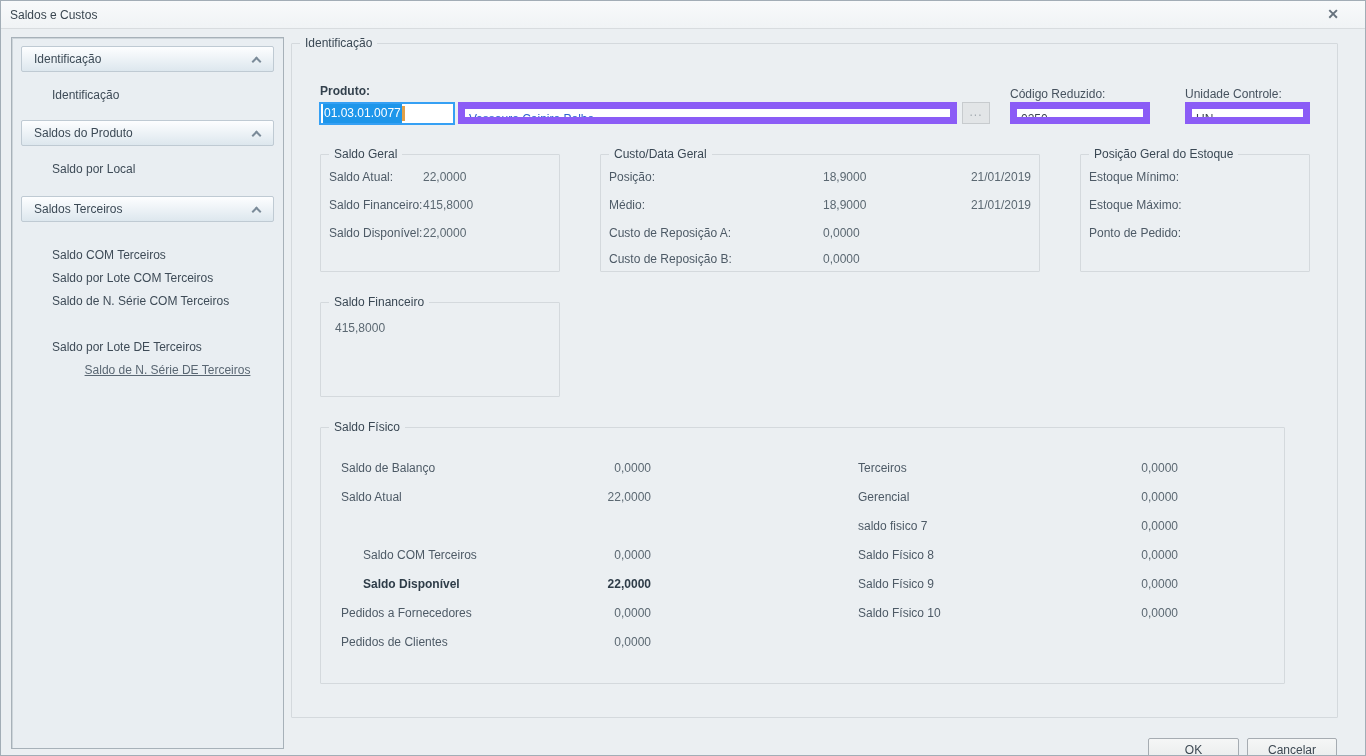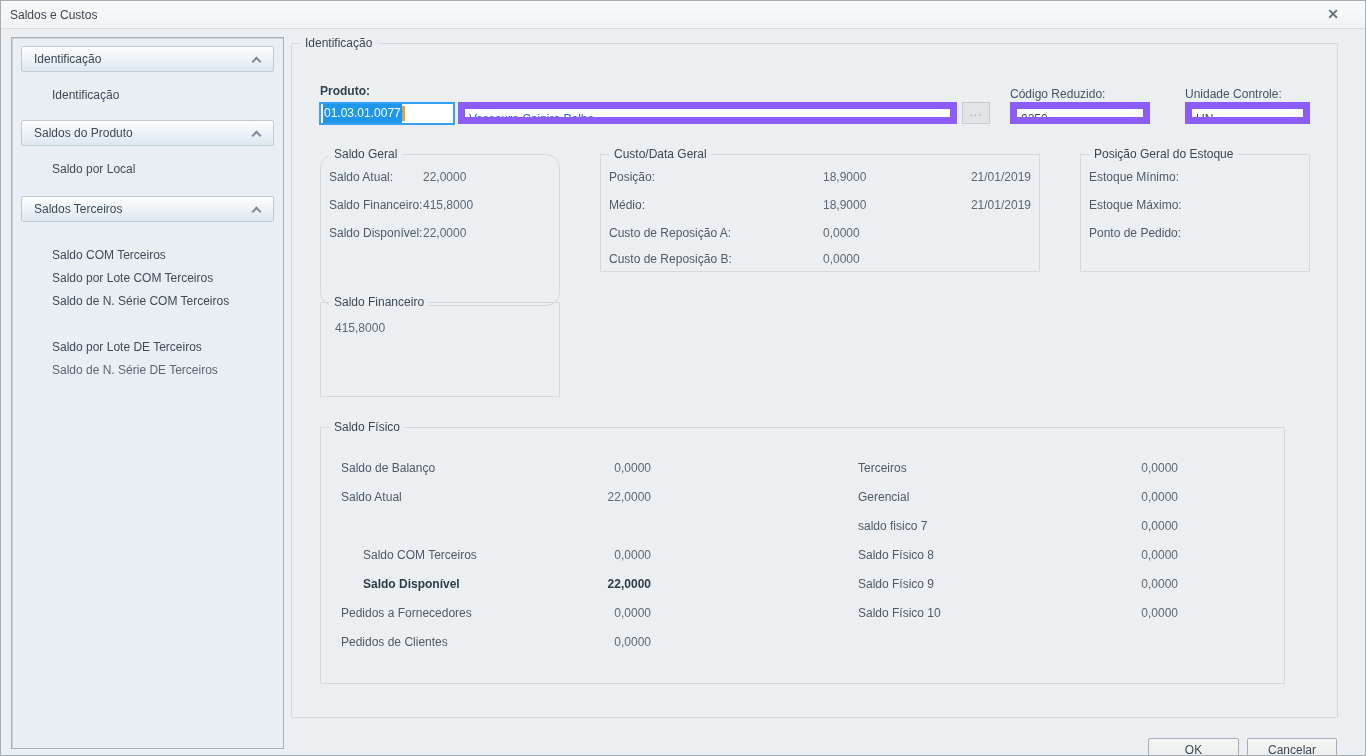--- a/index.html
+++ b/index.html
@@ -52,21 +52,21 @@
     position: absolute; right: 13px; top: 11px;
     width: 7px; height: 7px;
     border: solid #7b8b99; border-width: 2px 2px 0 0;
     transform: rotate(-45deg);
   }
   .nav-item {
     position: absolute; left: 0; width: 100%; height: 22px;
     line-height: 22px; padding-left: 40px;
     color: #3e4b57; cursor: default; white-space: nowrap;
   }
-  .nav-item.selected { color: #5a6773; }
+  .nav-item.selected { text-decoration: underline; color: #5a6773; text-align: center; }
   
   .groupbox {
     position: absolute;
     border: 1px solid #d4d9dd;
     border-radius: 1px;
   }
   .groupbox > .legend {
     position: absolute; top: -8px; left: 8px;
     background: #ebeff2; padding: 0 5px;
     color: #3a4854; white-space: nowrap;
@@ -156,21 +156,21 @@
     </div>
 
     <div class="browse-btn" style="left:670px; top:58px;">...</div>
 
     <span class="field-label" style="left:718px; top:43px;">Código Reduzido:</span>
     <div class="text-field" style="left:718px; top:58px; width:140px;">0250</div>
 
     <span class="field-label" style="left:893px; top:43px;">Unidade Controle:</span>
     <div class="text-field" style="left:893px; top:58px; width:125px;">UN</div>
 
-    <div class="groupbox" style="left:28px; top:110px; width:240px; height:152px;border-radius:14px;">
+    <div class="groupbox" style="left:28px; top:110px; width:240px; height:118px;">
       <span class="legend">Saldo Geral</span>
       <span class="row-label" style="left:8px; top:15px;">Saldo Atual:</span>
       <span class="row-value" style="left:102px; top:15px;">22,0000</span>
       <span class="row-label" style="left:8px; top:43px;">Saldo Financeiro:</span>
       <span class="row-value" style="left:102px; top:43px;">415,8000</span>
       <span class="row-label" style="left:8px; top:71px;">Saldo Disponível:</span>
       <span class="row-value" style="left:102px; top:71px;">22,0000</span>
     </div>
 
     <div class="groupbox" style="left:308px; top:110px; width:440px; height:118px;">

